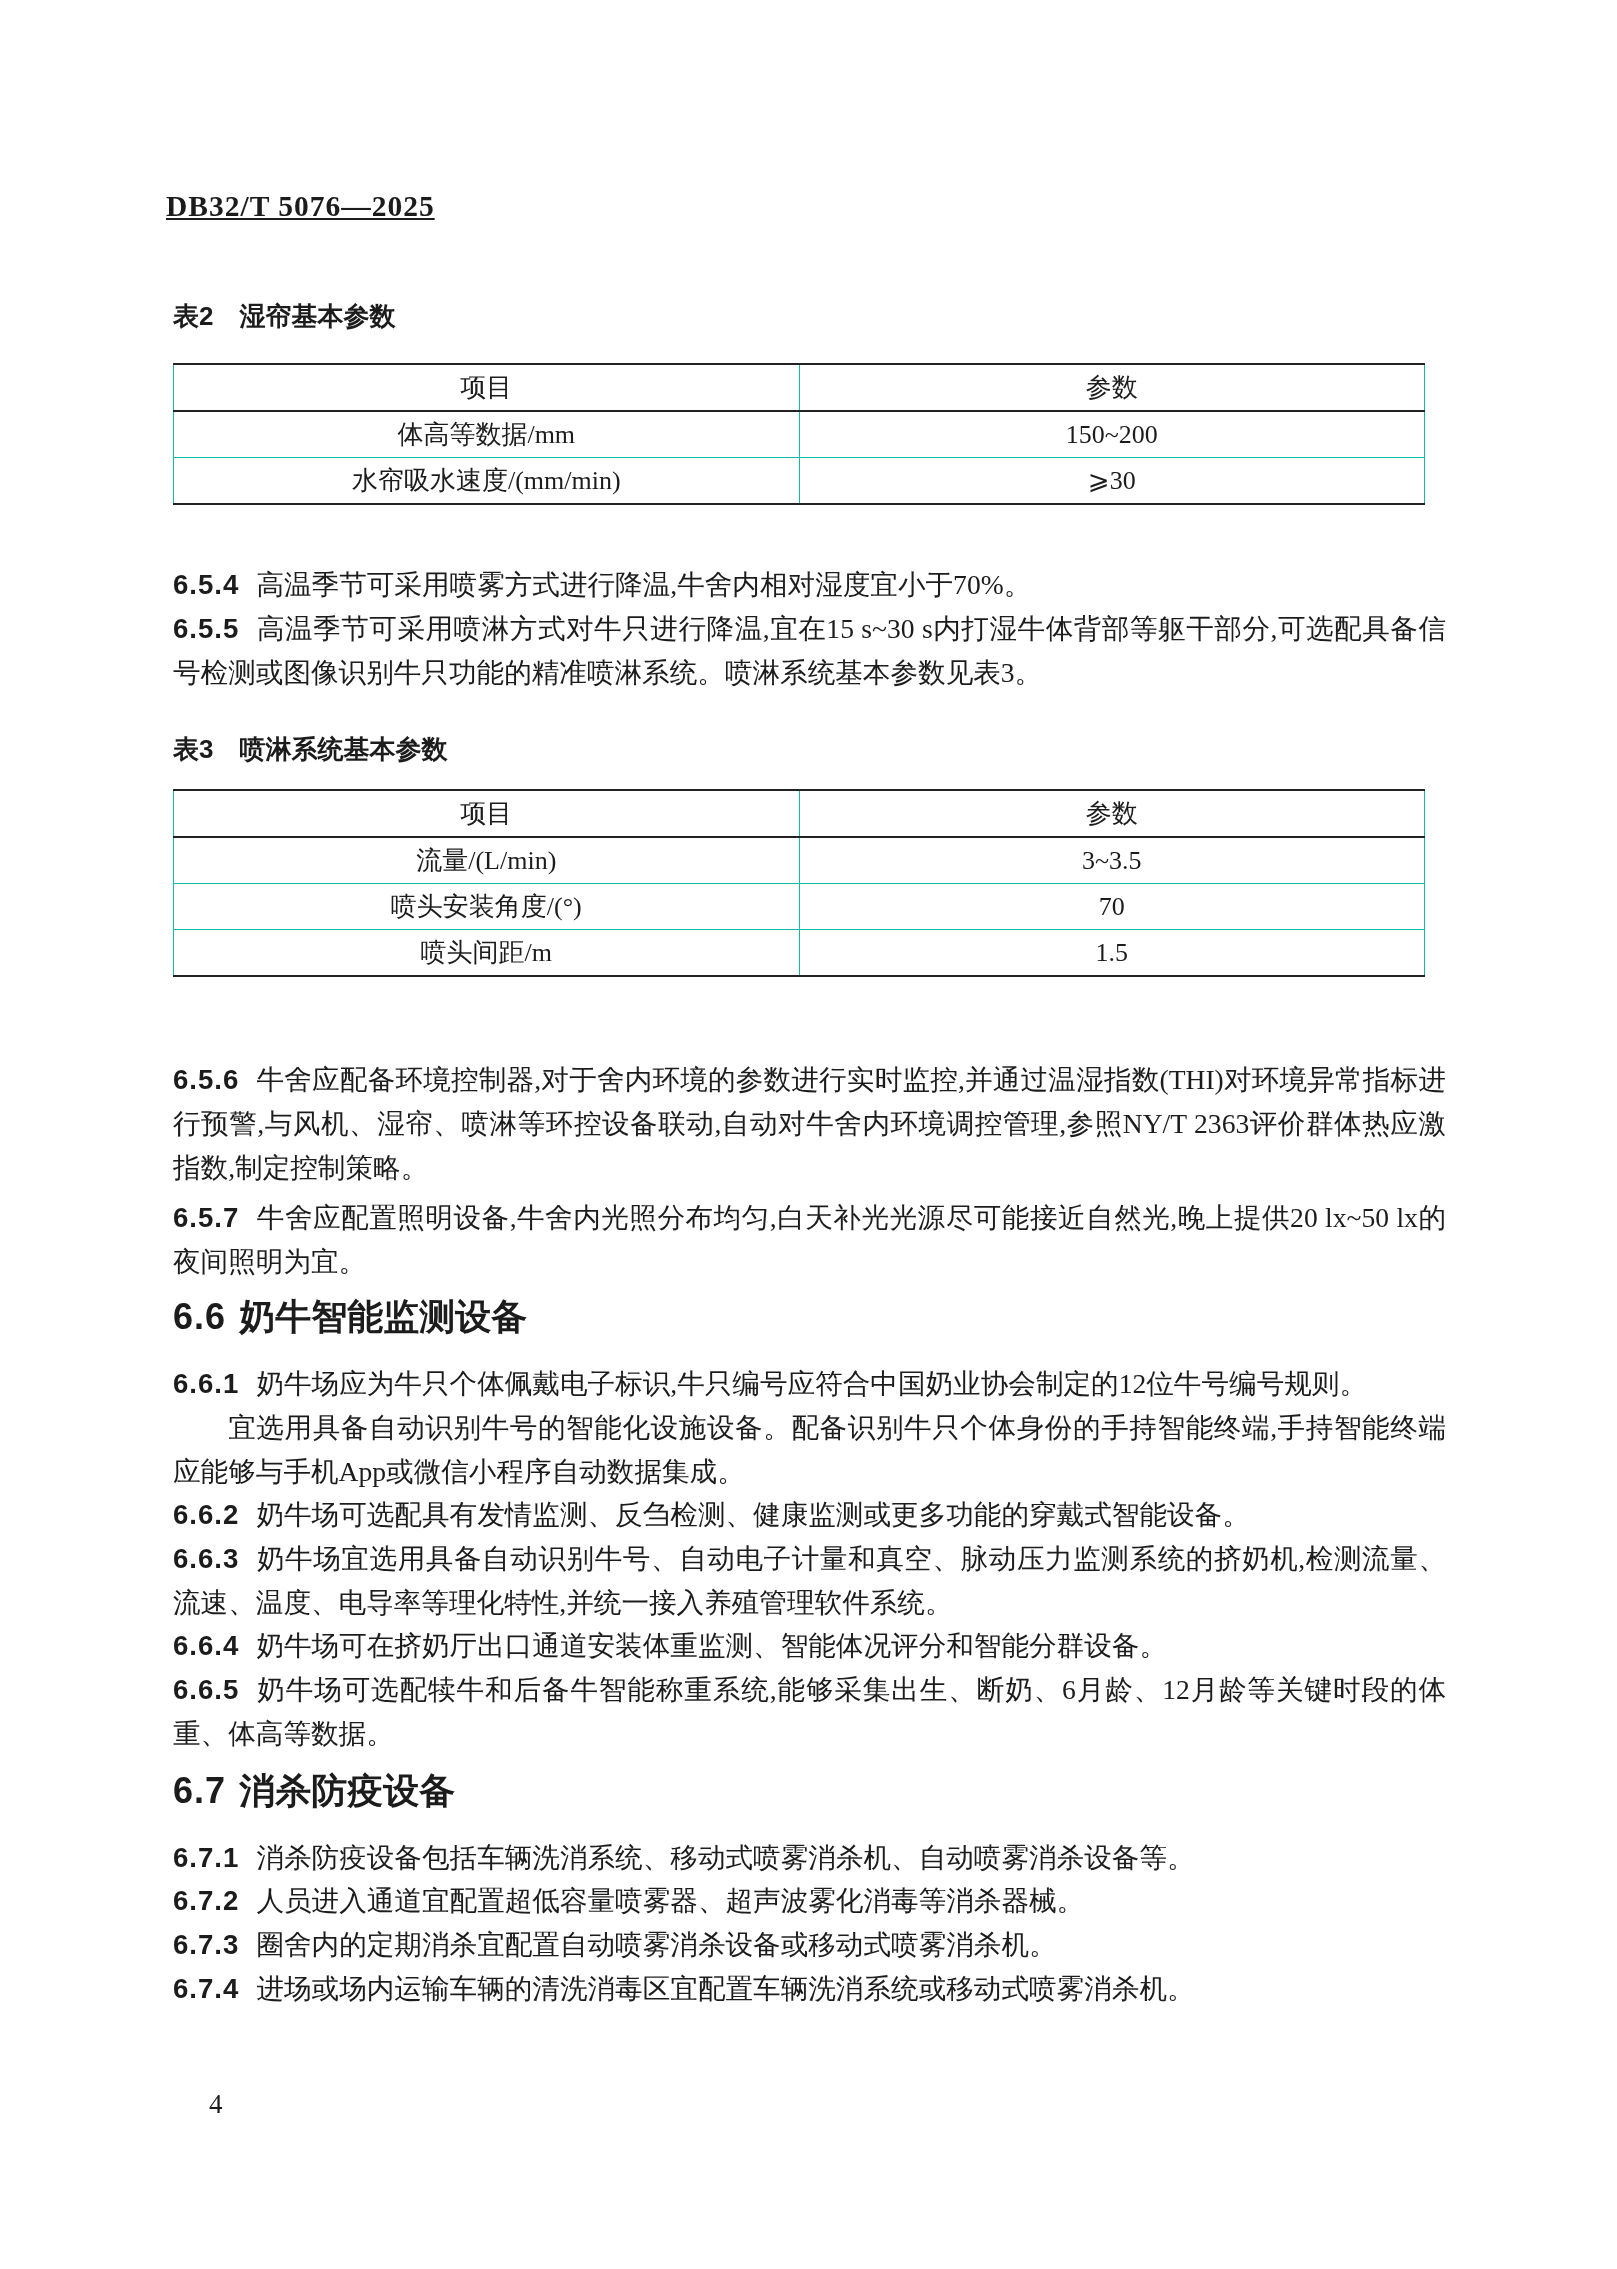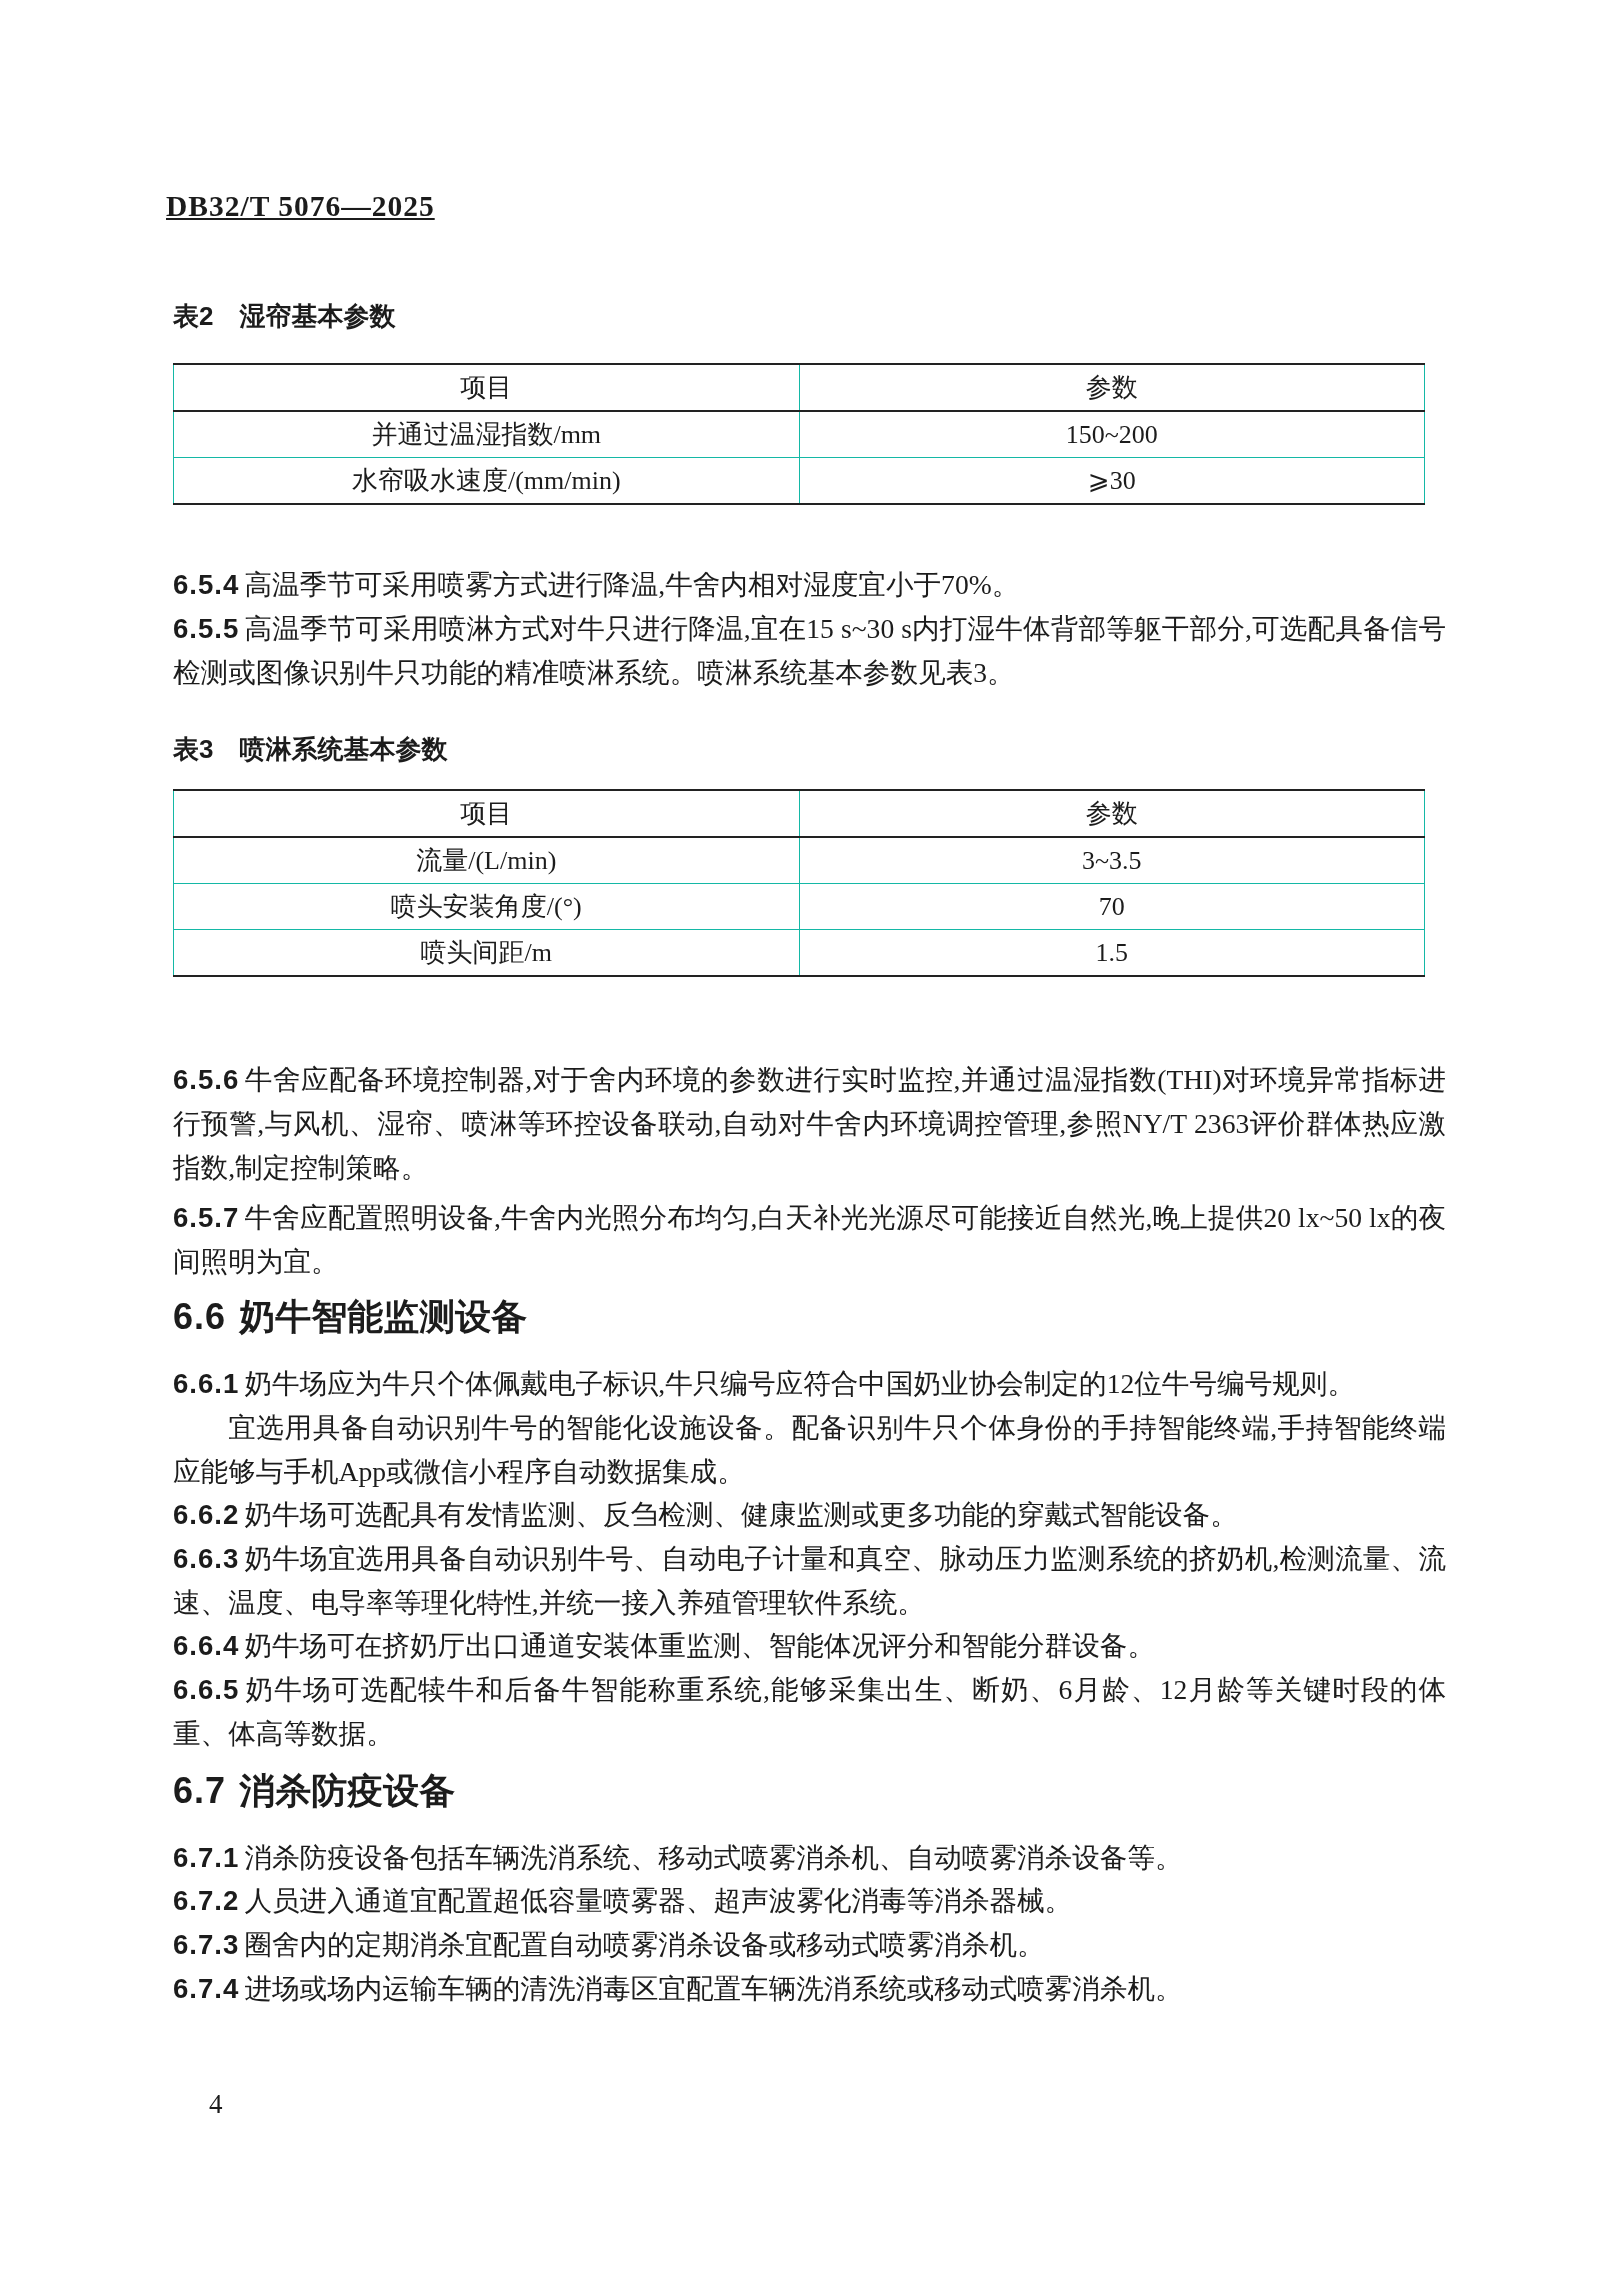--- a/index.html
+++ b/index.html
@@ -41,21 +41,21 @@
   .stdtable tr.head td { border-bottom:2.9px solid #222222; }
   .para {
     position:absolute; left:173px; width:1273px;
     font-size:27.6px; line-height:44px;
     text-align:justify;
   }
   .para.indent2 { text-indent:2em; }
   .num {
     font-family:"Liberation Sans","DejaVu Sans",sans-serif;
     font-weight:700;
-    margin-right:5px;
+    margin-right:17px;
     letter-spacing:1px;
   }
   .heading {
     position:absolute; left:173px; width:1273px;
     font-family:"Liberation Sans","DejaVu Sans",sans-serif;
     font-weight:700; font-size:36px; line-height:44px;
   }
   .heading .num { margin-right:13.3px; }
   .page-num {
     position:absolute; left:209px; top:2089px;
@@ -70,21 +70,21 @@
   <div class="doc-header">DB32/T 5076—2025</div>
 
   <div class="caption" style="top:299px">表2　湿帘基本参数</div>
   <table class="stdtable" style="top:363px">
     <tbody>
       <tr class="head">
         <td>项目</td>
         <td>参数</td>
       </tr>
       <tr>
-        <td>并通过温湿指数/mm</td>
+        <td>体高等数据/mm</td>
         <td>150~200</td>
       </tr>
       <tr>
         <td>水帘吸水速度/(mm/min)</td>
         <td>⩾30</td>
       </tr>
     </tbody>
   </table>
 
   <div class="para" style="top:563px">

